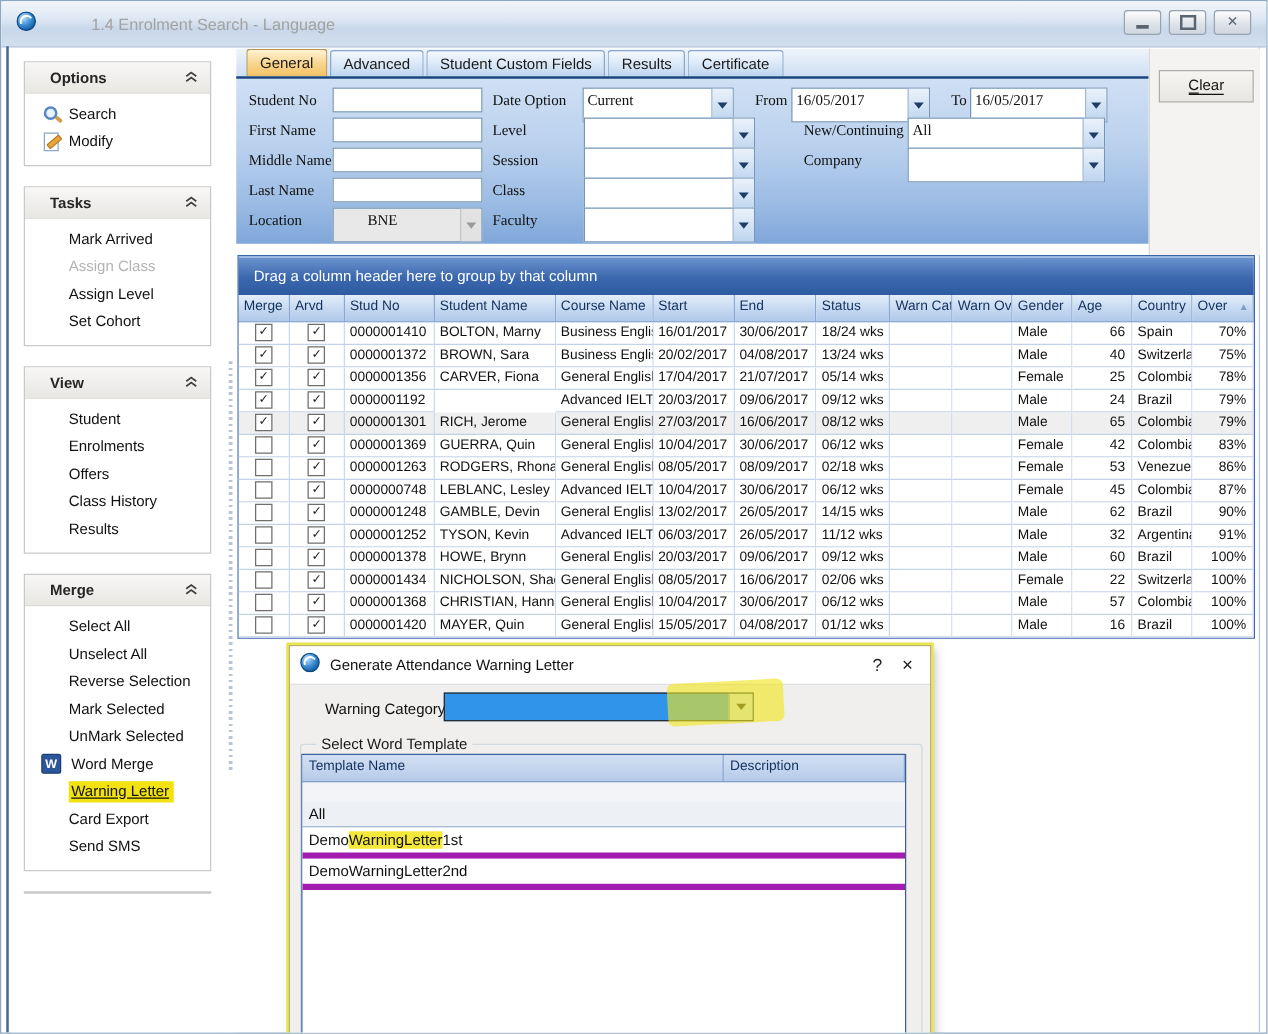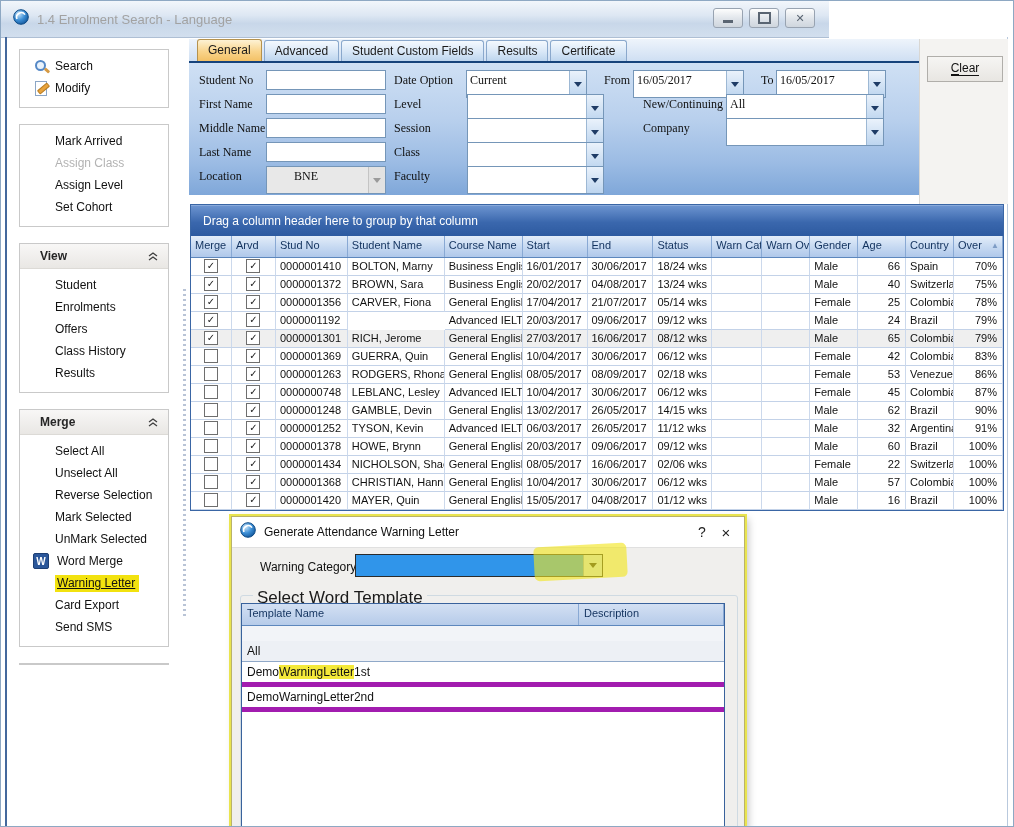--- a/index.html
+++ b/index.html
@@ -3,23 +3,23 @@
 <meta charset="utf-8">
 <style>
   html,body{margin:0;padding:0;}
   body{
     width:1014px;height:827px;position:relative;overflow:hidden;
     font-family:"Liberation Sans","DejaVu Sans",sans-serif;
     background:#ffffff;border:1px solid #8ea8c3;box-sizing:border-box;
   }
   
   .titlebar{
-    position:absolute;left:0;top:0;width:828px;height:36px;
+    position:absolute;left:0;top:0;width:1014px;height:36px;
     background:linear-gradient(180deg,#f2f6fb 0%,#dde7f3 40%,#c8d7e9 62%,#d2dfee 100%);
-    border-bottom:1px solid #aebfd4;display:flex;align-items:center;
+    border-bottom:1px solid #aebfd4;display:flex;align-items:center;gap:36px;
   }
   .titlebar .app-ic{margin:0 8px 0 12px;}
   .title-text{font-size:13px;color:#a2a2a2;}
   .win-controls{position:absolute;right:14px;top:7px;display:flex;gap:6px;}
   .win-btn{
     width:28px;height:18px;border:1px solid #98a3b1;border-radius:3px;
     background:linear-gradient(180deg,#fdfdfd,#dfe4ea 55%,#cfd6de);
     display:flex;align-items:center;justify-content:center;cursor:default;
   }
   .glyph-min{width:10px;height:3px;background:#5a6572;margin-top:6px;}
@@ -150,21 +150,21 @@
   .dlg-combo .arrow{width:18px;background:#cfe2f5;border-left:1px solid #8aa5c2;display:flex;align-items:center;justify-content:center;}
   .dlg-combo .arrow::after{content:'';border-left:4px solid transparent;border-right:4px solid transparent;border-top:5px solid #222;}
   .marker{
     position:absolute;left:302px;top:28px;width:93px;height:34px;border-radius:5px;
     background:#f2e51d;opacity:.62;transform:rotate(-3deg);pointer-events:none;
   }
   .groupbox{
     position:absolute;left:8px;top:78px;width:496px;height:250px;
     border:1px solid #cfdae2;border-radius:3px;
   }
-  .groupbox .gb-label{position:absolute;left:12px;top:-8px;background:#f0efed;padding:0 4px;font-size:17px;color:#1a1a1a;}
+  .groupbox .gb-label{position:absolute;left:12px;top:-8px;background:#f0efed;padding:0 4px;font-size:12px;color:#1a1a1a;}
   .ttable{position:absolute;left:9px;top:86px;width:484px;height:226px;border:1px solid #39629c;background:#fff;box-sizing:border-box;}
   .t-head{display:flex;height:21px;border-bottom:1px solid #5d87bd;background:linear-gradient(180deg,#d3e0f3,#b6cbe9);}
   .t-hcell{font-size:11px;color:#12325e;padding:3px 0 0 5px;box-sizing:border-box;border-right:1px solid #89a9d4;overflow:hidden;white-space:nowrap;}
   .t-spacer{height:15px;background:#f2f4f8;}
   .t-row{display:flex;height:20px;border-bottom:5px solid #a21caf;background:#fff;}
   .t-row.group{background:#edf0f5;border-bottom:1px solid #8fa8c8;}
   .t-cell{font-size:12px;color:#111;padding:3px 0 0 5px;box-sizing:border-box;overflow:hidden;white-space:nowrap;}
   .t-cell .part-hl{background:rgba(242,229,24,.85);}
 </style>
 </head>
@@ -195,32 +195,44 @@
     <span class="win-btn">
         <span class="glyph-close">✕</span>
       </span>
   </span>
 </div>
 <div class="win-left-edge"></div>
 <div class="win-right-edge"></div>
 
 <div class="sidebar" id="sidebar">
     <div class="panel">
+      <div class="panel-head">
+        <span class="sec-title">Options</span>
+        <span class="chev"><svg width="10" height="9" viewBox="0 0 10 9">
+            <path d="M1 4 L5 1 L9 4 M1 8 L5 5 L9 8" stroke="#3f3f3f" fill="none" stroke-width="1.3"></path>
+          </svg></span>
+      </div>
       <div class="panel-body">
         <div class="panel-item">
           <span class="ic ic-search"></span>
           <span class="lbl">Search</span>
         </div>
         <div class="panel-item">
           <span class="ic ic-modify"></span>
           <span class="lbl">Modify</span>
         </div>
       </div>
     </div>
     <div class="panel">
+      <div class="panel-head">
+        <span class="sec-title">Tasks</span>
+        <span class="chev"><svg width="10" height="9" viewBox="0 0 10 9">
+            <path d="M1 4 L5 1 L9 4 M1 8 L5 5 L9 8" stroke="#3f3f3f" fill="none" stroke-width="1.3"></path>
+          </svg></span>
+      </div>
       <div class="panel-body">
         <div class="panel-item">
           <span class="ic-blank"></span>
           <span class="lbl">Mark Arrived</span>
         </div>
         <div class="panel-item disabled">
           <span class="ic-blank"></span>
           <span class="lbl">Assign Class</span>
         </div>
         <div class="panel-item">

